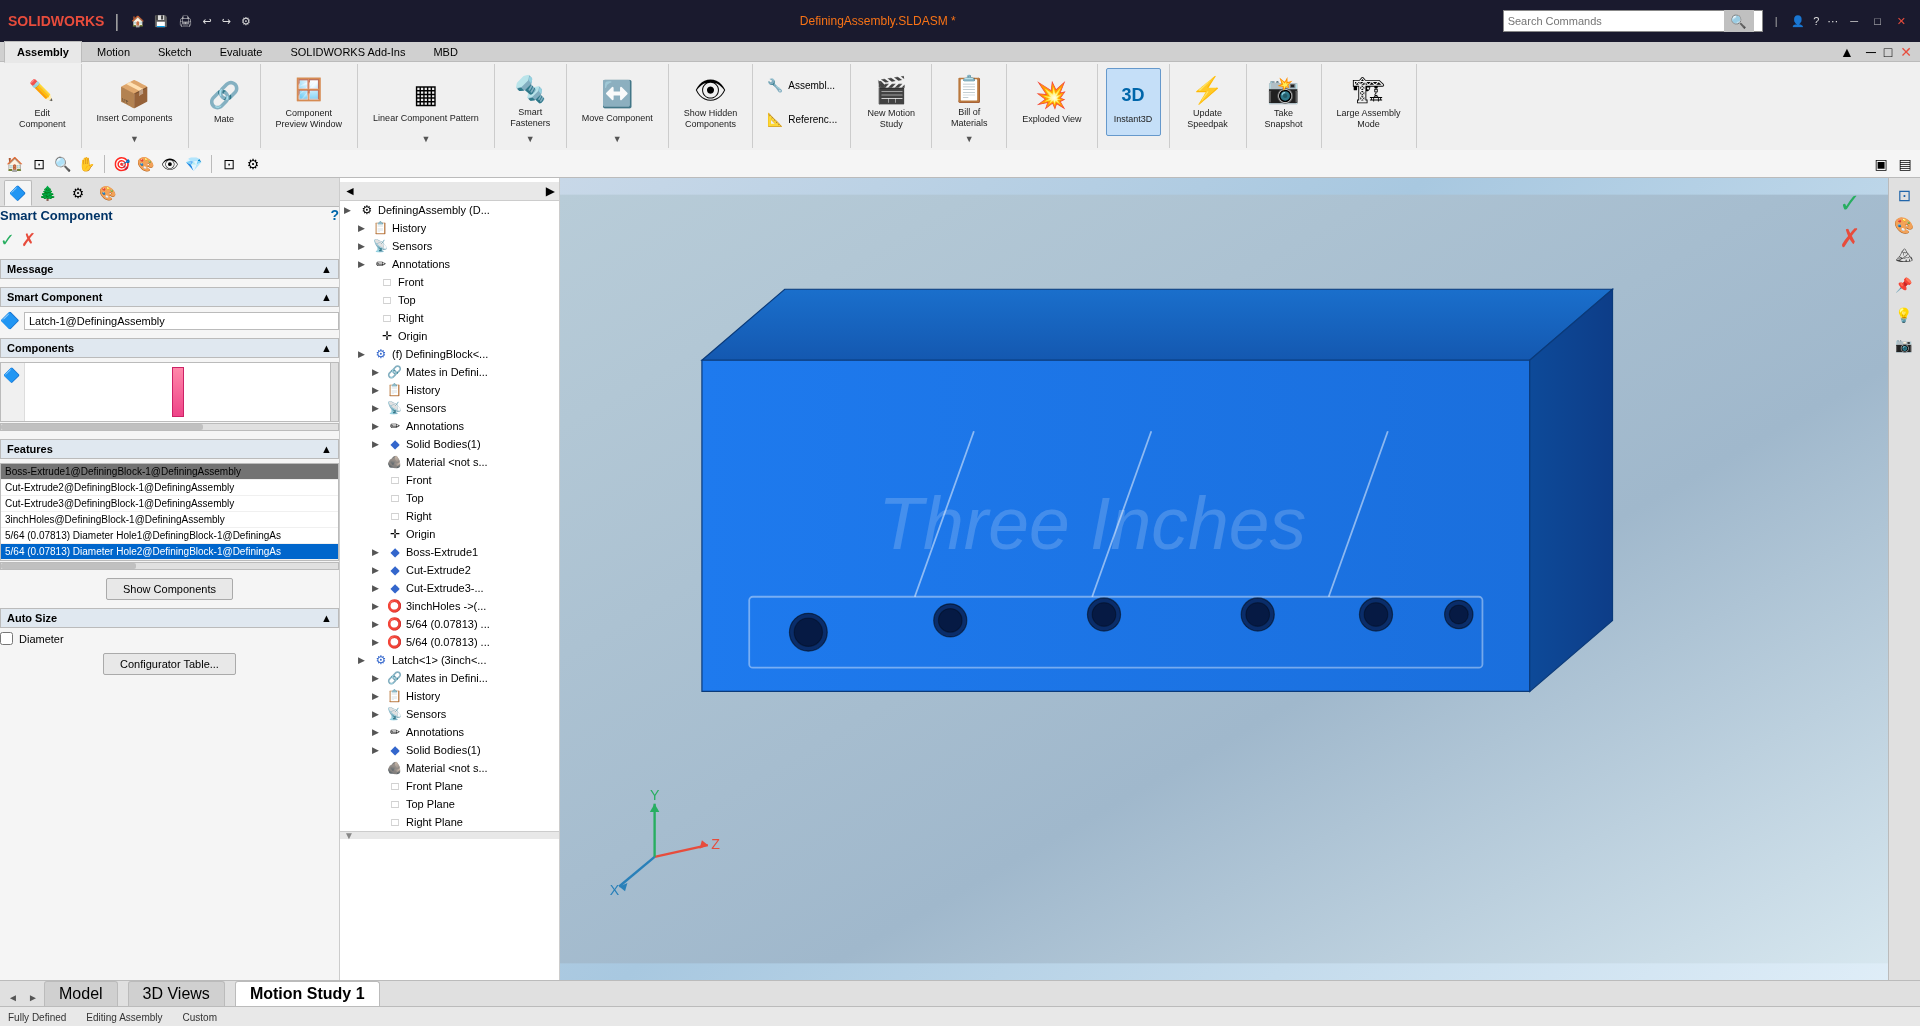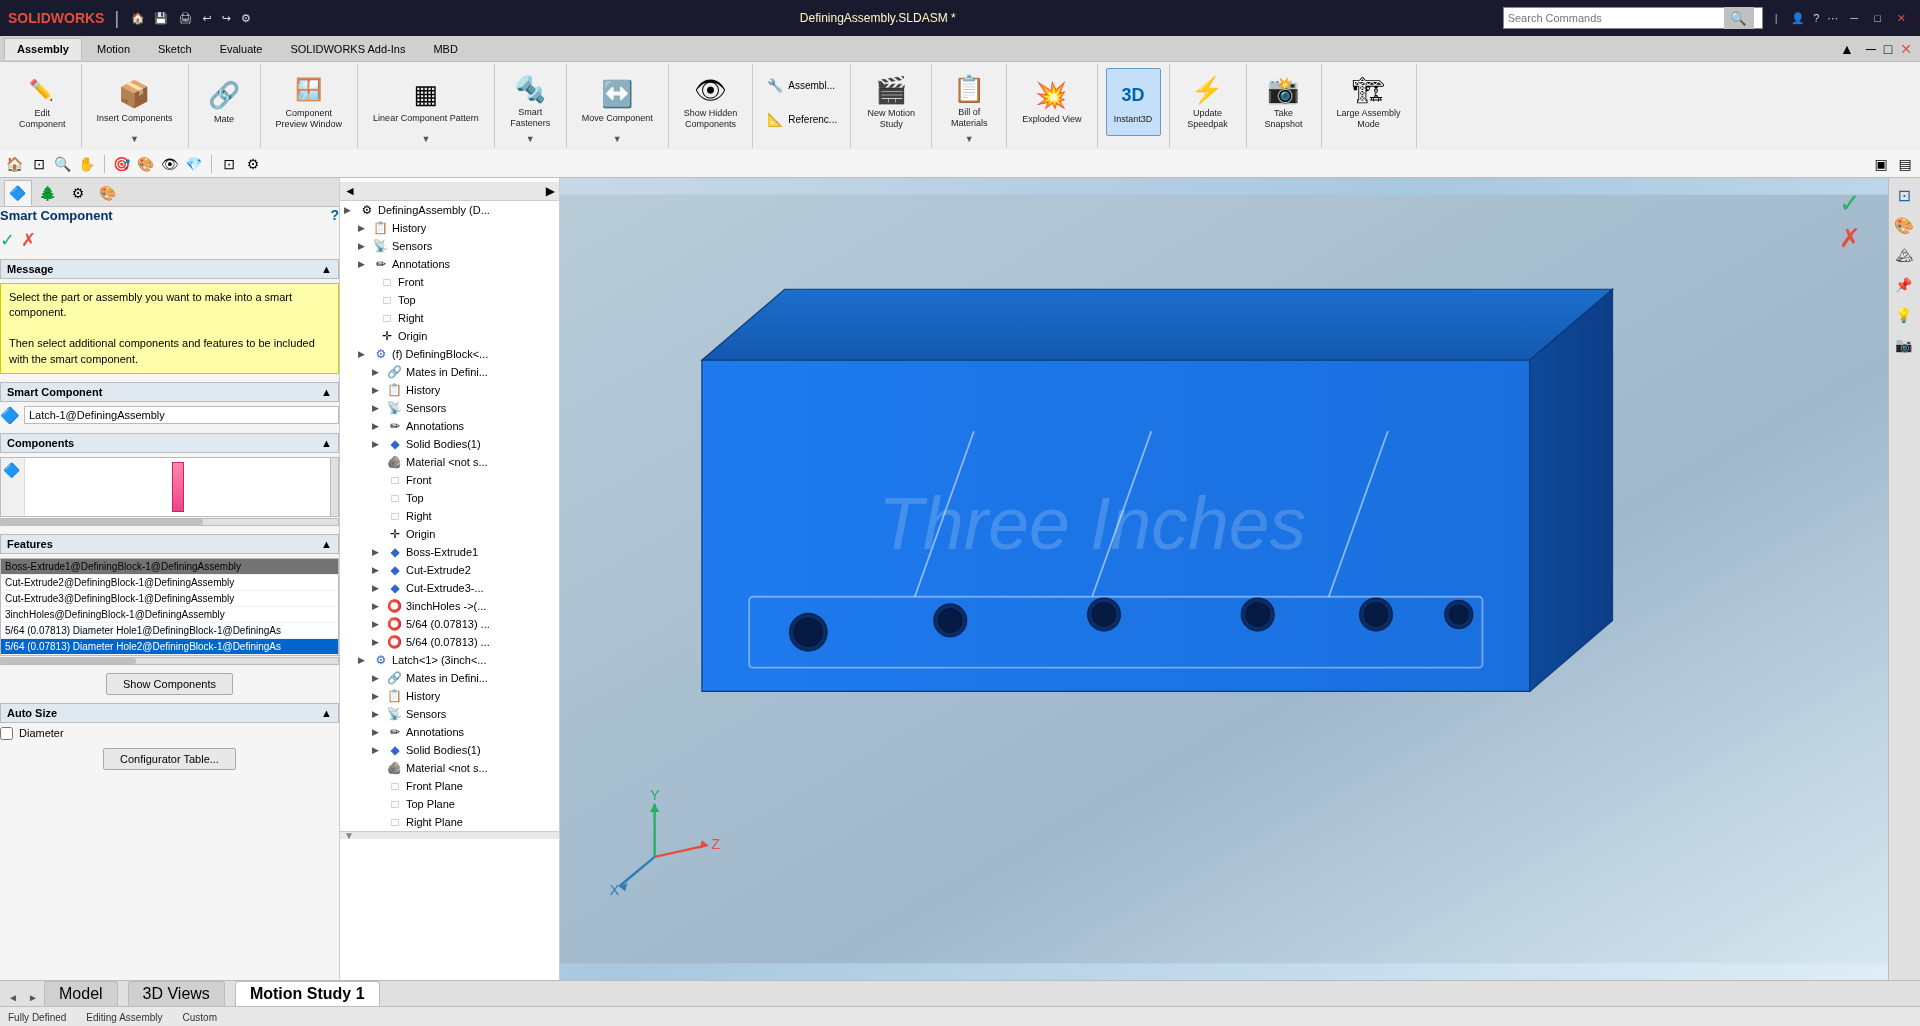--- a/index.html
+++ b/index.html
@@ -1,48 +1,48 @@
 <!DOCTYPE html>
 <html><head>
   <meta charset="utf-8">
   <style>
     * { box-sizing: border-box; margin: 0; padding: 0; }
     body { font-family: 'Segoe UI', Arial, sans-serif; font-size: 11px; background: #f0f0f0; overflow: hidden; width: 1920px; height: 1026px; }
 
     
     #title-bar {
-      height: 36px;
+      height: 42px;
       background: #1a1a2e;
       display: flex;
       align-items: center;
       justify-content: space-between;
       padding: 4px 8px;
       color: white;
     }
     #title-bar-left { display: flex; align-items: center; gap: 6px; }
-    #title-bar-center { font-size: 12px; color: #fef9c3; }
+    #title-bar-center { font-size: 12px; color: #f97316; }
     #title-bar-right { display: flex; align-items: center; gap: 4px; }
 
     .sw-logo { color: #e74c3c; font-weight: bold; font-size: 14px; }
     .title-btn { background: none; border: none; color: #ccc; cursor: pointer; padding: 2px 6px; font-size: 11px; }
     .search-box {
       display: flex;
       align-items: center;
       background: white;
       border: 1px solid #888;
       height: 22px;
       width: 260px;
     }
     .search-box input { border: none; outline: none; font-size: 11px; width: 220px; padding: 0 4px; }
     .search-icon-btn { background: #c0c0c0; border: none; height: 22px; width: 30px; cursor: pointer; display: flex; align-items: center; justify-content: center; }
     #ribbon-tabs {
       display: flex;
       align-items: center;
       padding: 0 4px;
-      height: 26px;
+      height: 20px;
       background: #d0d0d0;
       border-bottom: 1px solid #bbb;
     }
     .ribbon-tab {
       padding: 4px 12px;
       cursor: pointer;
       font-size: 11px;
       border: 1px solid transparent;
       margin-right: 2px;
     }
@@ -592,24 +592,20 @@
 
       <div class="check-x-row">
         <span class="check-btn">✓</span>
         <span class="x-btn">✗</span>
       </div>
 
       <div class="panel-section">
         <div class="panel-section-header">
           <span>Message</span>
           <span>▲</span>
-        </div>
-        <div class="message-box">
-          Select the part or assembly you want to make into a smart component.<br><br>
-          Then select additional components and features to be included with the smart component.
         </div>
       </div>
 
       <div class="panel-section">
         <div class="panel-section-header">
           <span>Smart Component</span>
           <span>▲</span>
         </div>
         <div class="sc-input-row">
           <span style="font-size:16px;">🔷</span>

